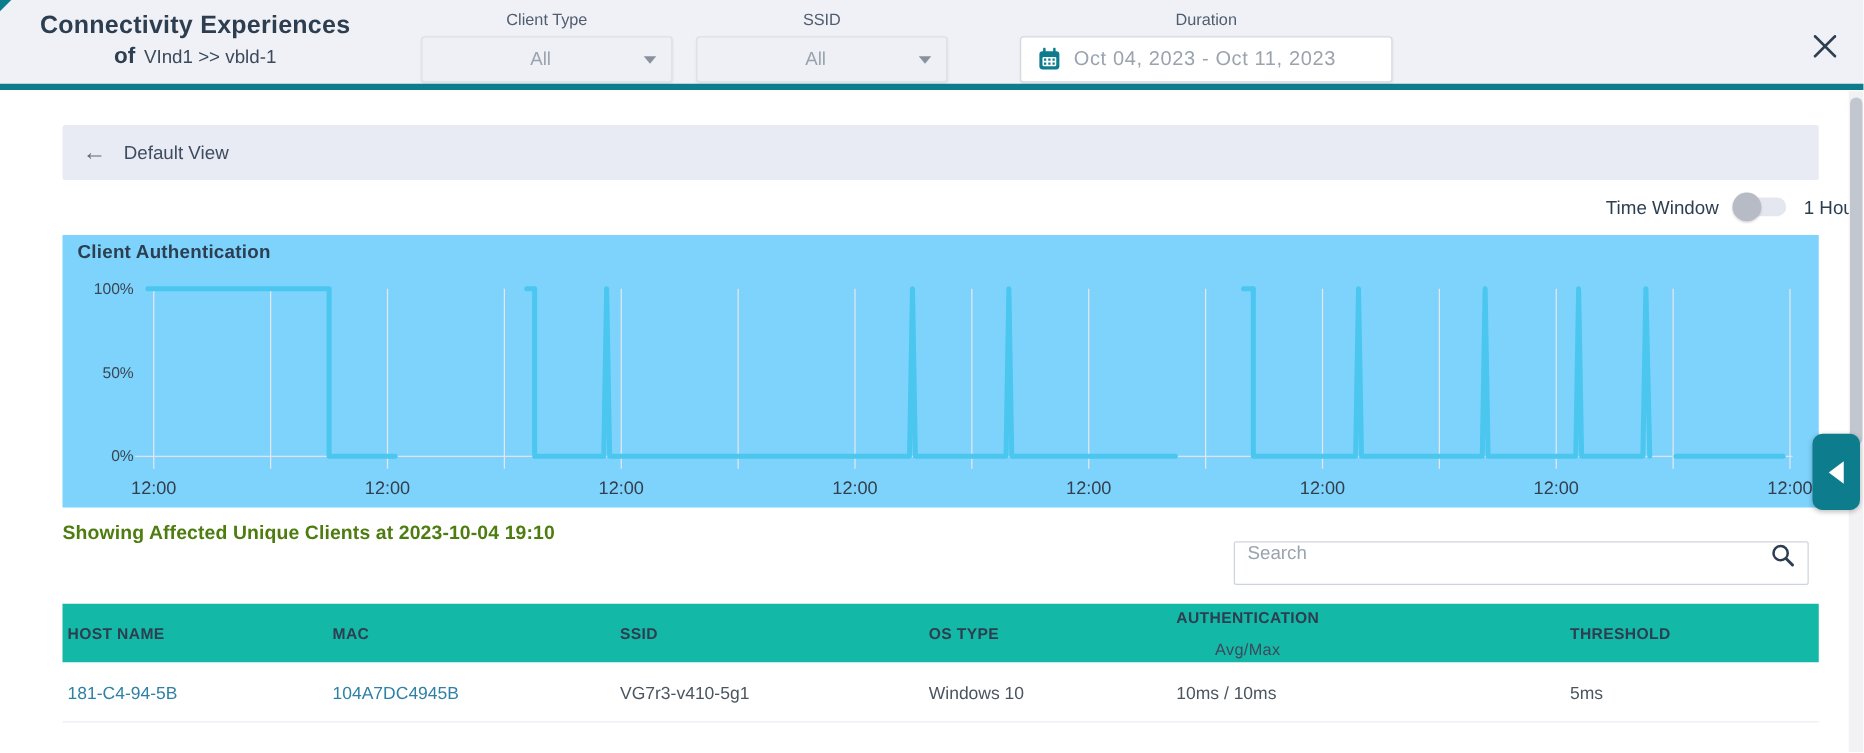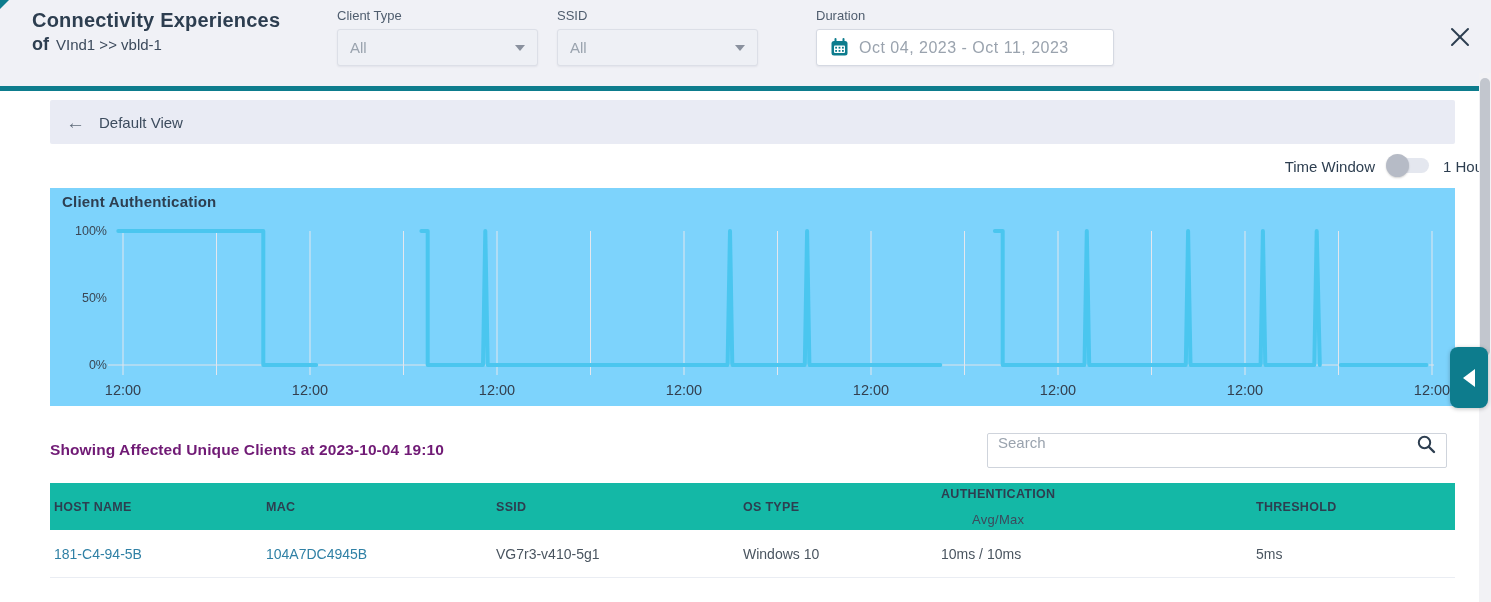--- a/index.html
+++ b/index.html
@@ -1,22 +1,22 @@
 <!DOCTYPE html>
 <html><head>
 <meta charset="utf-8">
 <style>
   * { margin:0; padding:0; box-sizing:border-box; }
   html,body { width:1491px; height:602px; }
   body { font-family:"Liberation Sans","DejaVu Sans",sans-serif; background:#fff; }
   .screen { position:relative; width:1491px; height:602px; background:#fff; overflow:hidden; }
 
   
-  .hdr { position:absolute; left:0; top:0; width:1491px; height:91px;
-         background:#F0F1F6; border-bottom:5px solid #0D7C8D; }
+  .hdr { position:absolute; left:0; top:0; width:1491px; height:72px;
+         background:#F0F1F6; border-bottom:5px solid #0D7C8D;text-align:center; }
   .corner-wedge { position:absolute; left:0; top:0; width:0; height:0;
          border-top:9px solid #0D7C8D; border-right:9px solid transparent; }
   .hdr-title { position:absolute; left:32px; top:9px; color:#2D3E50; }
   .hdr-title .t1 { font-size:20px; font-weight:bold; letter-spacing:.2px; }
   .hdr-title .t2 { margin-top:2px; font-size:15px; color:#3C4A5C; }
   .hdr-title .t2 b { font-size:18px; color:#2D3E50; margin-right:7px; }
   .fgroup { position:absolute; top:8px; }
   .fgroup .flabel { font-size:13px; color:#4F5D6E; margin-bottom:6px; }
   .g-client { left:337px; } .g-ssid { left:557px; } .g-duration { left:816px; }
   .selectbox { width:201px; height:37px; background:#EEF0F5; border:1px solid #DCDFE7;
@@ -47,22 +47,22 @@
   .toggle .knob { position:absolute; left:-3px; top:-4px; width:23px; height:23px;
         border-radius:50%; background:#B6BBC6; box-shadow:0 1px 2px rgba(0,0,0,.18); }
 
   
   .chartpanel { position:absolute; left:50px; top:188px; width:1405px; height:218px; background:#7dd3fc; }
   .charttitle { position:absolute; left:12px; top:5px; font-size:15px; font-weight:bold;
         color:#2D3E50; letter-spacing:.2px; }
   .chartsvg { position:absolute; left:0; top:27px; }
 
   
-  .caption { position:absolute; left:50px; top:441px; font-size:15.5px; font-weight:bold;
-        color:#701a75; letter-spacing:.1px; }
+  .caption { position:absolute; left:50px; top:418px; font-size:15.5px; font-weight:bold;
+        color:#4d7c0f; letter-spacing:.1px; }
   .searchwrap { position:absolute; left:987px; top:433px; width:460px; height:35px;
         background:#fff; border:1px solid #CFD4DC; border-radius:2px;
         display:flex; align-items:flex-start; padding:0 10px; }
   .searchwrap input { flex:1; border:none; outline:none; font-size:15px; color:#3C4A5C;
         font-family:inherit; background:transparent; }
   .searchwrap input::placeholder { color:#9AA3AE; }
 
   .tbl { position:absolute; left:50px; top:483px; width:1405px; }
   .trow { display:grid; grid-template-columns:212px 230px 247px 198px 315px 1fr; align-items:center; }
   .thead { background:#14b8a6; height:47px; }

